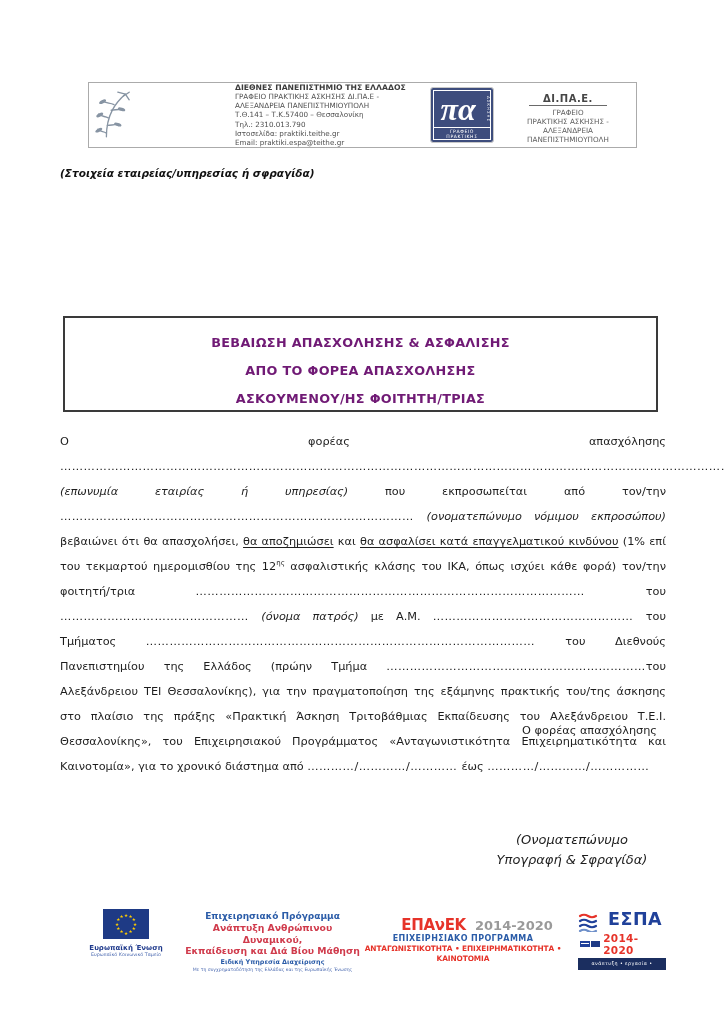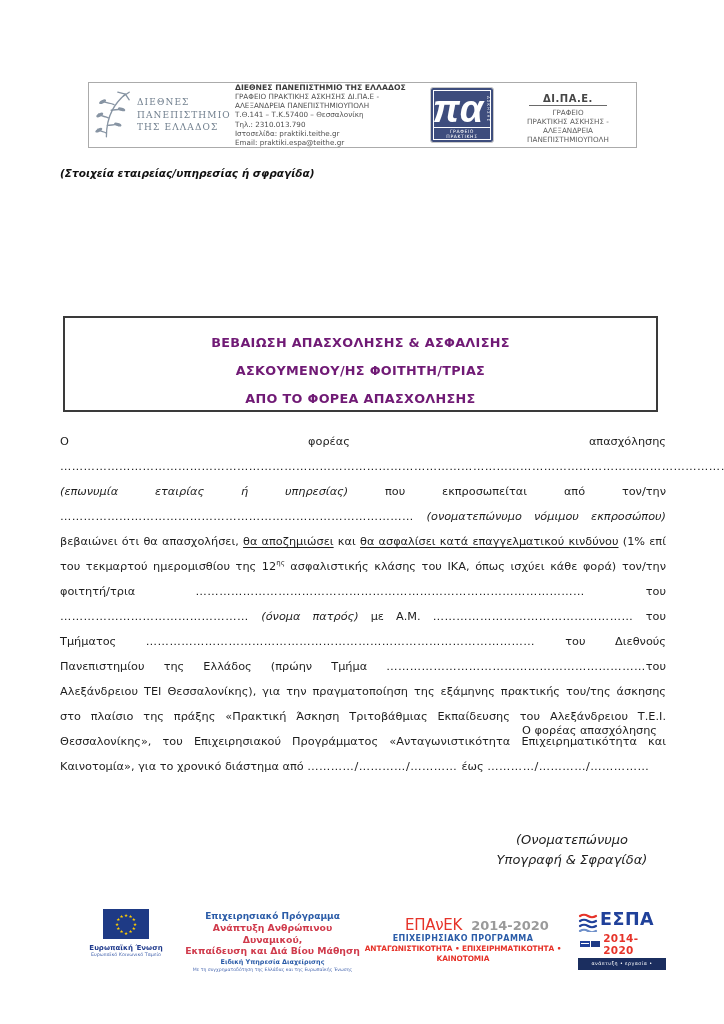--- a/index.html
+++ b/index.html
@@ -24,22 +24,22 @@
   .contact { flex:1; font-size:7.2px; line-height:9.2px; color:#4f4f4f; }
   .contact .c1 { font-size:7.7px; font-weight:bold; color:#3c3c3c; }
 
   .pa-logo {
     width:64px; height:56px; margin:0 10px 0 4px; background:#3e4d7d;
     border:1px solid #c9c9c9; box-shadow:inset 0 0 0 2px #3e4d7d, inset 0 0 0 3px #ffffff;
     position:relative; border-radius:3px; flex:0 0 auto;
   }
   .pa-glyph {
     position:absolute; top:2px; left:0; right:8px; text-align:center;
-    font-family:Liberation Sans, sans-serif; font-style:italic; font-weight:bold;
-    font-size:38px; color:#ffffff; line-height:38px;
+    font-family:Liberation Serif, serif; font-style:italic; font-weight:bold;
+    font-size:32px; color:#ffffff; line-height:38px;
   }
   .pa-side {
     position:absolute; right:2px; top:8px; color:#fff; font-size:4px;
     writing-mode:vertical-rl; letter-spacing:1px;
   }
   .pa-caption {
     position:absolute; left:3px; right:3px; bottom:3px; border-top:1px solid #ffffff;
     color:#ffffff; font-size:4.6px; text-align:center; padding-top:1.5px; letter-spacing:0.6px;
   }
 
@@ -92,29 +92,29 @@
   .eu-sub { font-size:4.8px; color:#4a69b0; }
 
   .program-block { position:absolute; left:185px; top:6px; width:175px; text-align:center; }
   .pr1 { font-size:9px;  font-weight:bold; color:#2b5ca8; line-height:11px; }
   .pr2, .pr3 { font-size:9.3px; font-weight:bold; color:#d03b4c; line-height:11.5px; }
   .pr4 { font-size:6.4px; font-weight:bold; color:#2b5ca8; margin-top:1px; }
   .pr5 { font-size:4.6px; color:#4a69b0; margin-top:1px; }
 
   .epanek-block { position:absolute; left:350px; top:12px; width:226px; text-align:center; }
   .ep-top { line-height:16px; }
-  .ep-name  { font-size:15px; font-weight:normal; color:#e63329; letter-spacing:-0.3px;margin-left:28px; }
+  .ep-name  { font-size:15px; font-weight:bold; color:#e63329; letter-spacing:-0.3px;margin-left:28px; }
   .ep-years { font-size:13px; font-weight:bold; color:#9a9a9a; margin-left:4px; }
   .ep-l2 { font-size:8px; font-weight:bold; color:#2b5ca8; letter-spacing:0.4px; line-height:10px; }
   .ep-l3 { font-size:7.4px; font-weight:bold; color:#e63329; letter-spacing:-0.1px; line-height:10px; }
 
   .espa-block { position:absolute; left:578px; top:5px; width:88px; }
   .espa-top { display:flex; align-items:flex-start; }
   .espa-waves { width:20px; height:20px; flex:0 0 auto; margin-top:2px; }
-  .espa-name { font-size:17.5px; font-weight:bold; color:#20419a; line-height:19px; letter-spacing:0.5px; margin-left:2px; }
+  .espa-name { font-size:17.5px; font-weight:bold; color:#20419a; line-height:19px; letter-spacing:0.5px; margin-left:10px; }
   .espa-mid { display:flex; align-items:center; margin-top:0; margin-left:2px; }
   .flag-gr { width:10px; height:6px; background:repeating-linear-gradient(#20419a 0 1.2px, #ffffff 1.2px 2.4px); border:0.5px solid #20419a; }
   .flag-eu { width:10px; height:6px; background:#1e3a85; margin-left:1px; }
   .espa-years { font-size:10.5px; font-weight:bold; color:#e63329; margin-left:3px; letter-spacing:0.3px; }
   .espa-bar {
     margin-top:2px; width:88px; height:12px; background:#1b2e5f; color:#fff;
     font-size:4.8px; text-align:center; line-height:12px; letter-spacing:0.4px;
   }
 </style>
 </head>
@@ -135,25 +135,20 @@
           <path d="M12 46 C8 44, 6 45, 3 42"></path>
         </g>
         <g fill="#8794a3">
           <ellipse cx="8" cy="13" rx="4" ry="1.7" transform="rotate(-28 8 13)"></ellipse>
           <ellipse cx="28" cy="21" rx="4" ry="1.7" transform="rotate(18 28 21)"></ellipse>
           <ellipse cx="5" cy="27" rx="4" ry="1.7" transform="rotate(-28 5 27)"></ellipse>
           <ellipse cx="24" cy="37" rx="4" ry="1.7" transform="rotate(18 24 37)"></ellipse>
           <ellipse cx="4" cy="43" rx="4" ry="1.7" transform="rotate(-28 4 43)"></ellipse>
         </g>
       </svg>
-      <div class="uni-name">
-        <div>ΔΙΕΘΝΕΣ</div>
-        <div>ΠΑΝΕΠΙΣΤΗΜΙΟ</div>
-        <div>ΤΗΣ ΕΛΛΑΔΟΣ</div>
-      </div>
     </div>
 
     <div class="contact">
       <div class="c1">ΔΙΕΘΝΕΣ ΠΑΝΕΠΙΣΤΗΜΙΟ ΤΗΣ ΕΛΛΑΔΟΣ</div>
       <div>ΓΡΑΦΕΙΟ ΠΡΑΚΤΙΚΗΣ ΑΣΚΗΣΗΣ ΔΙ.ΠΑ.Ε -</div>
       <div>ΑΛΕΞΑΝΔΡΕΙΑ ΠΑΝΕΠΙΣΤΗΜΙΟΥΠΟΛΗ</div>
       <div>Τ.Θ.141 – Τ.Κ.57400 – Θεσσαλονίκη</div>
       <div>Τηλ.: 2310.013.790</div>
       <div>Ιστοσελίδα: praktiki.teithe.gr</div>
       <div>Email: praktiki.espa@teithe.gr</div>
@@ -171,22 +166,22 @@
       <div class="dipae-line">ΠΡΑΚΤΙΚΗΣ ΑΣΚΗΣΗΣ -</div>
       <div class="dipae-line">ΑΛΕΞΑΝΔΡΕΙΑ</div>
       <div class="dipae-line">ΠΑΝΕΠΙΣΤΗΜΙΟΥΠΟΛΗ</div>
     </div>
   </div>
 
   <div class="stamp-note">(Στοιχεία εταιρείας/υπηρεσίας ή σφραγίδα)</div>
 
   <div class="title-box">
     <div class="title-line">ΒΕΒΑΙΩΣΗ ΑΠΑΣΧΟΛΗΣΗΣ &amp; ΑΣΦΑΛΙΣΗΣ</div>
+    <div class="title-line">ΑΠΟ ΤΟ ΦΟΡΕΑ ΑΠΑΣΧΟΛΗΣΗΣ</div>
     <div class="title-line">ΑΣΚΟΥΜΕΝΟΥ/ΗΣ ΦΟΙΤΗΤΗ/ΤΡΙΑΣ</div>
-    <div class="title-line">ΑΠΟ ΤΟ ΦΟΡΕΑ ΑΠΑΣΧΟΛΗΣΗΣ</div>
   </div>
 
   <p class="body-par"><span class="seg-normal">Ο φορέας απασχόλησης </span><span class="seg-dots">……………………………………………………………………………………………………………………………………………………………………………………………………… </span><span class="seg-italic">(επωνυμία εταιρίας ή υπηρεσίας)</span><span class="seg-normal"> που εκπροσωπείται από τον/την </span><span class="seg-dots">……………………………………………………………………………… </span><span class="seg-italic">(ονοματεπώνυμο νόμιμου εκπροσώπου)</span><span class="seg-normal"> βεβαιώνει ότι θα απασχολήσει, </span><span class="seg-underline">θα αποζημιώσει</span><span class="seg-normal"> και </span><span class="seg-underline">θα ασφαλίσει κατά επαγγελματικού κινδύνου</span><span class="seg-normal"> (1% επί του τεκμαρτού ημερομισθίου της 12</span><sup class="seg-sup">ης</sup><span class="seg-normal"> ασφαλιστικής κλάσης του ΙΚΑ, όπως ισχύει κάθε φορά) τον/την φοιτητή/τρια </span><span class="seg-dots">……………………………………………………………………………………… </span><span class="seg-normal">του </span><span class="seg-dots">………………………………………… </span><span class="seg-italic">(όνομα πατρός)</span><span class="seg-normal"> με Α.Μ. </span><span class="seg-dots">…………………………………………… </span><span class="seg-normal"> του Τμήματος </span><span class="seg-dots">……………………………………………………………………………………… </span><span class="seg-normal">του Διεθνούς Πανεπιστημίου της Ελλάδος (πρώην Τμήμα </span><span class="seg-dots">…………………………………………………………</span><span class="seg-normal">του Αλεξάνδρειου ΤΕΙ Θεσσαλονίκης), για την πραγματοποίηση της εξάμηνης πρακτικής του/της άσκησης στο πλαίσιο της πράξης «Πρακτική Άσκηση Τριτοβάθμιας Εκπαίδευσης του Αλεξάνδρειου Τ.Ε.Ι. Θεσσαλονίκης», του Επιχειρησιακού Προγράμματος «Ανταγωνιστικότητα Επιχειρηματικότητα και Καινοτομία», για το χρονικό διάστημα από </span><span class="seg-dots">…………/…………/………… </span><span class="seg-normal"> έως </span><span class="seg-dots">…………/…………/……………</span></p>
 
   <div class="sign-head">Ο φορέας απασχόλησης</div>
   <div class="sign-note">
     <div>(Ονοματεπώνυμο</div>
     <div>Υπογραφή &amp; Σφραγίδα)</div>
   </div>
 

